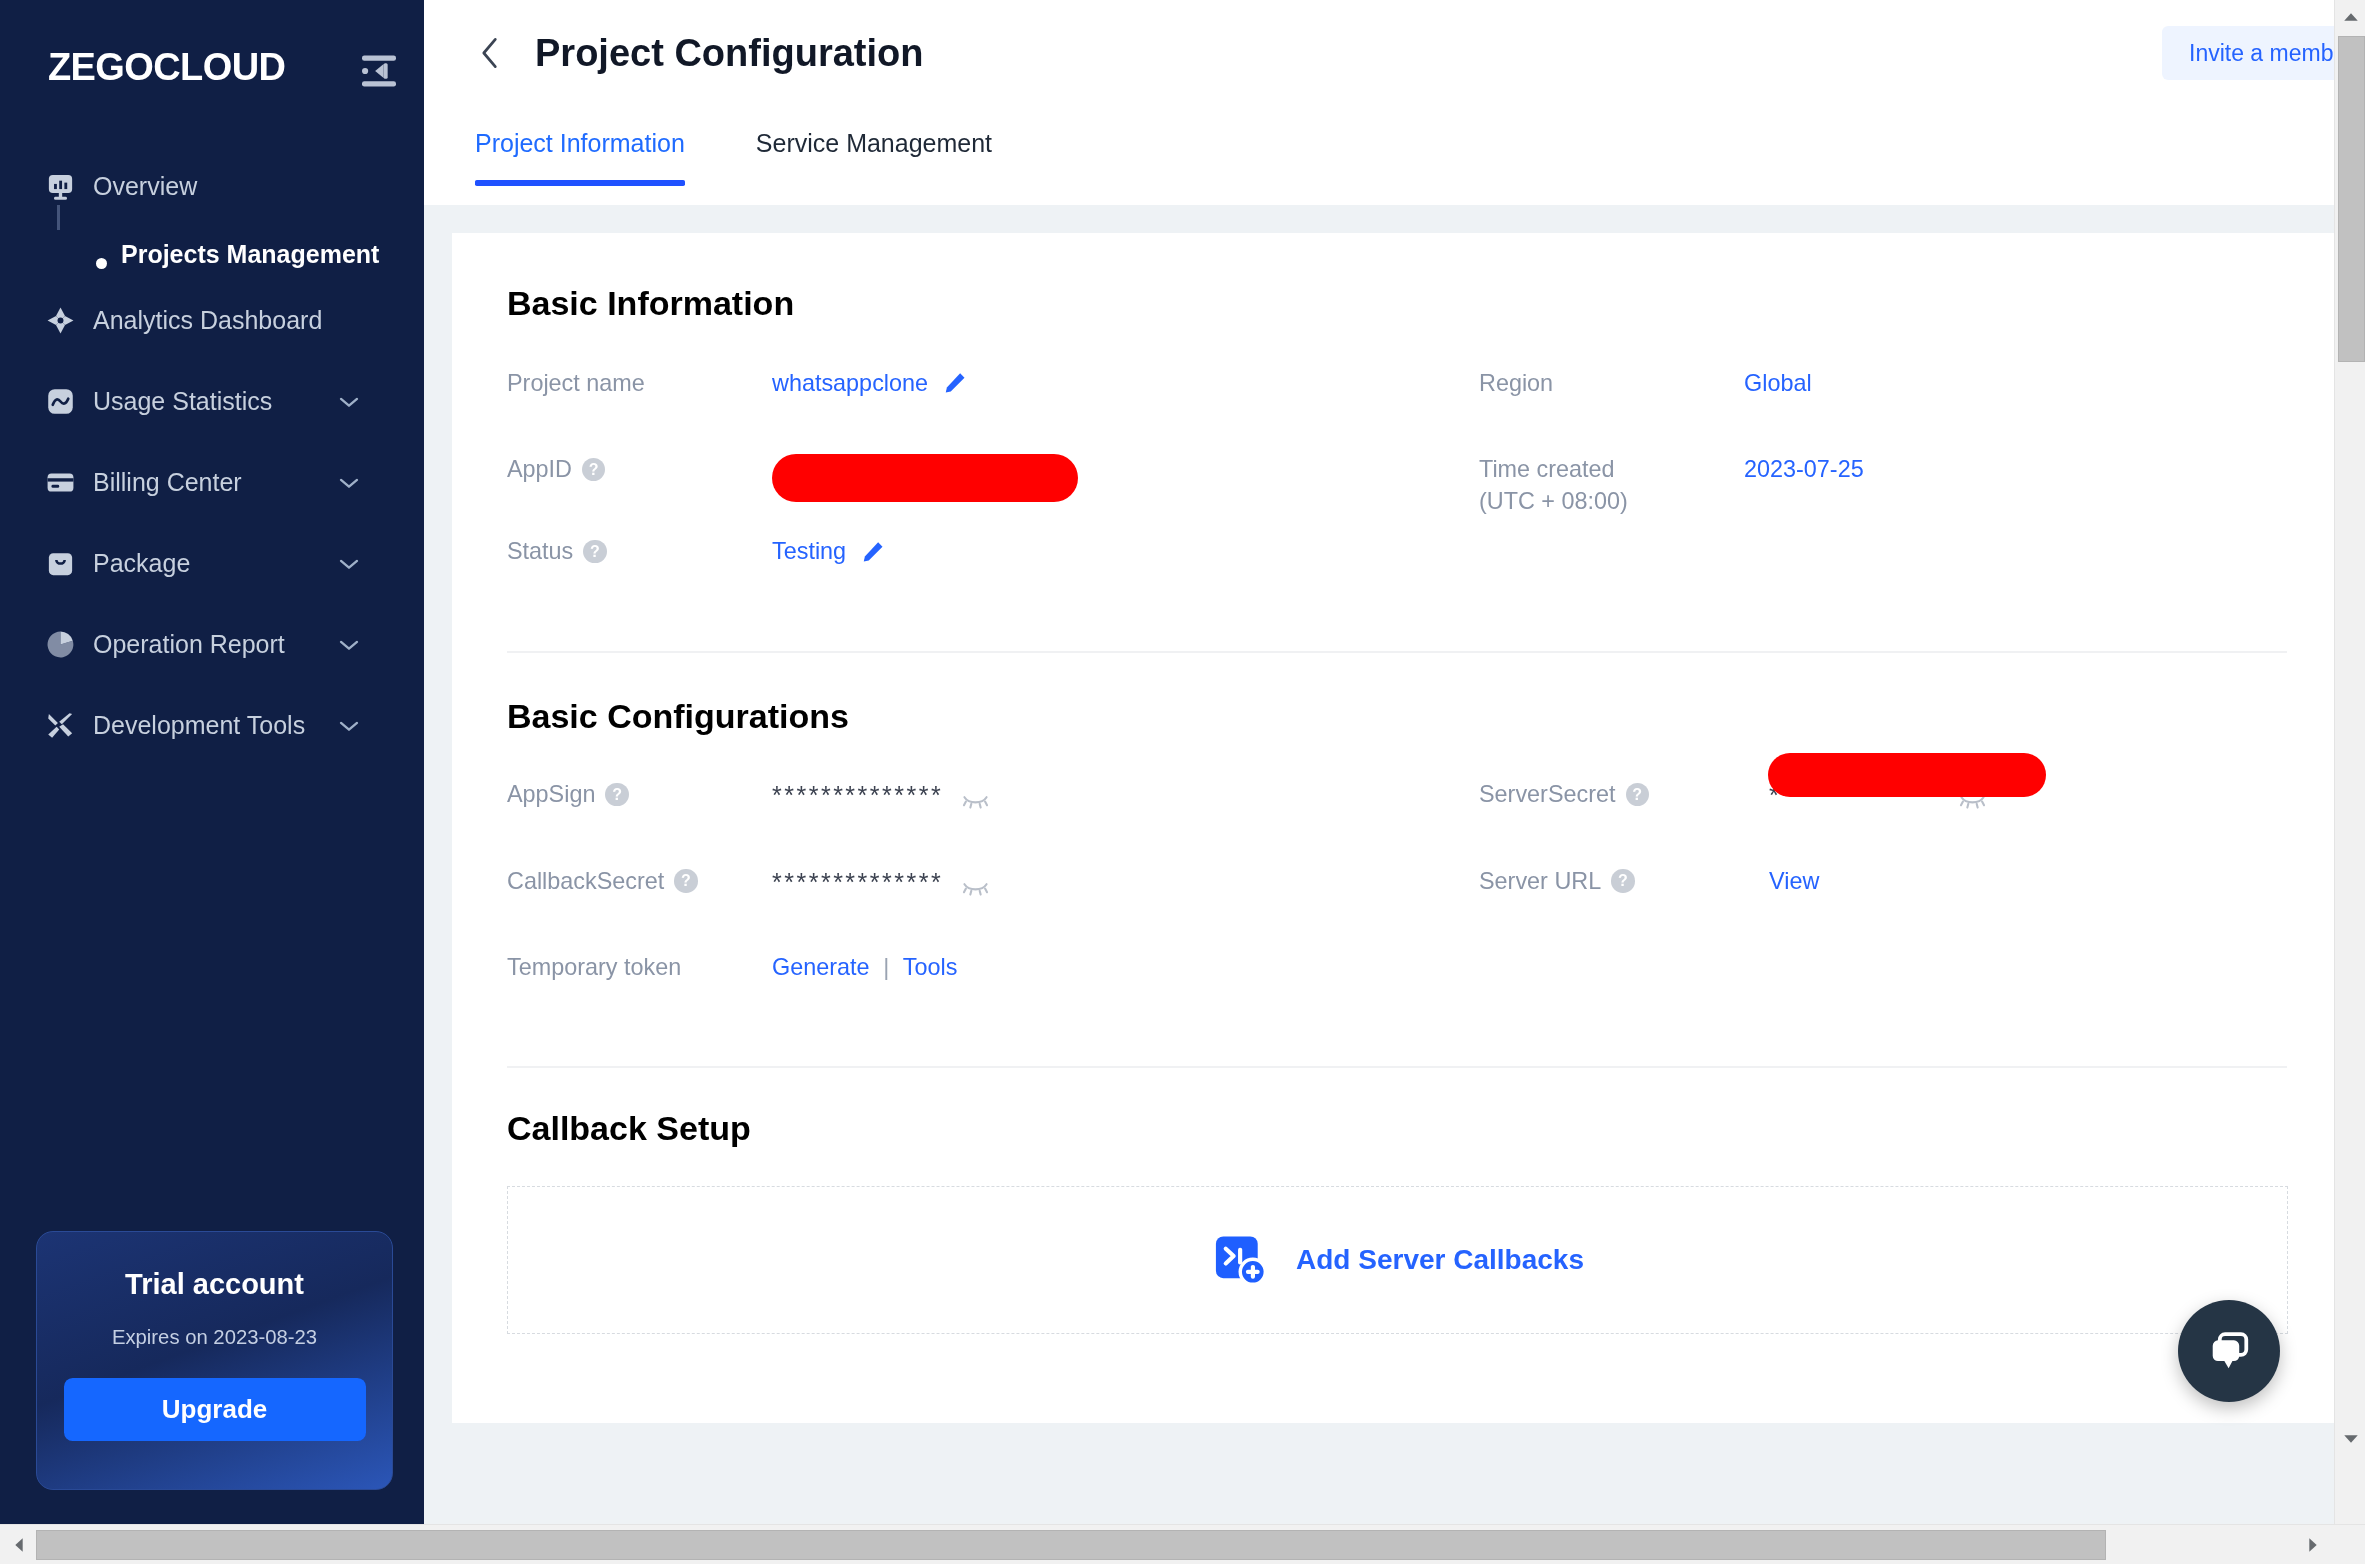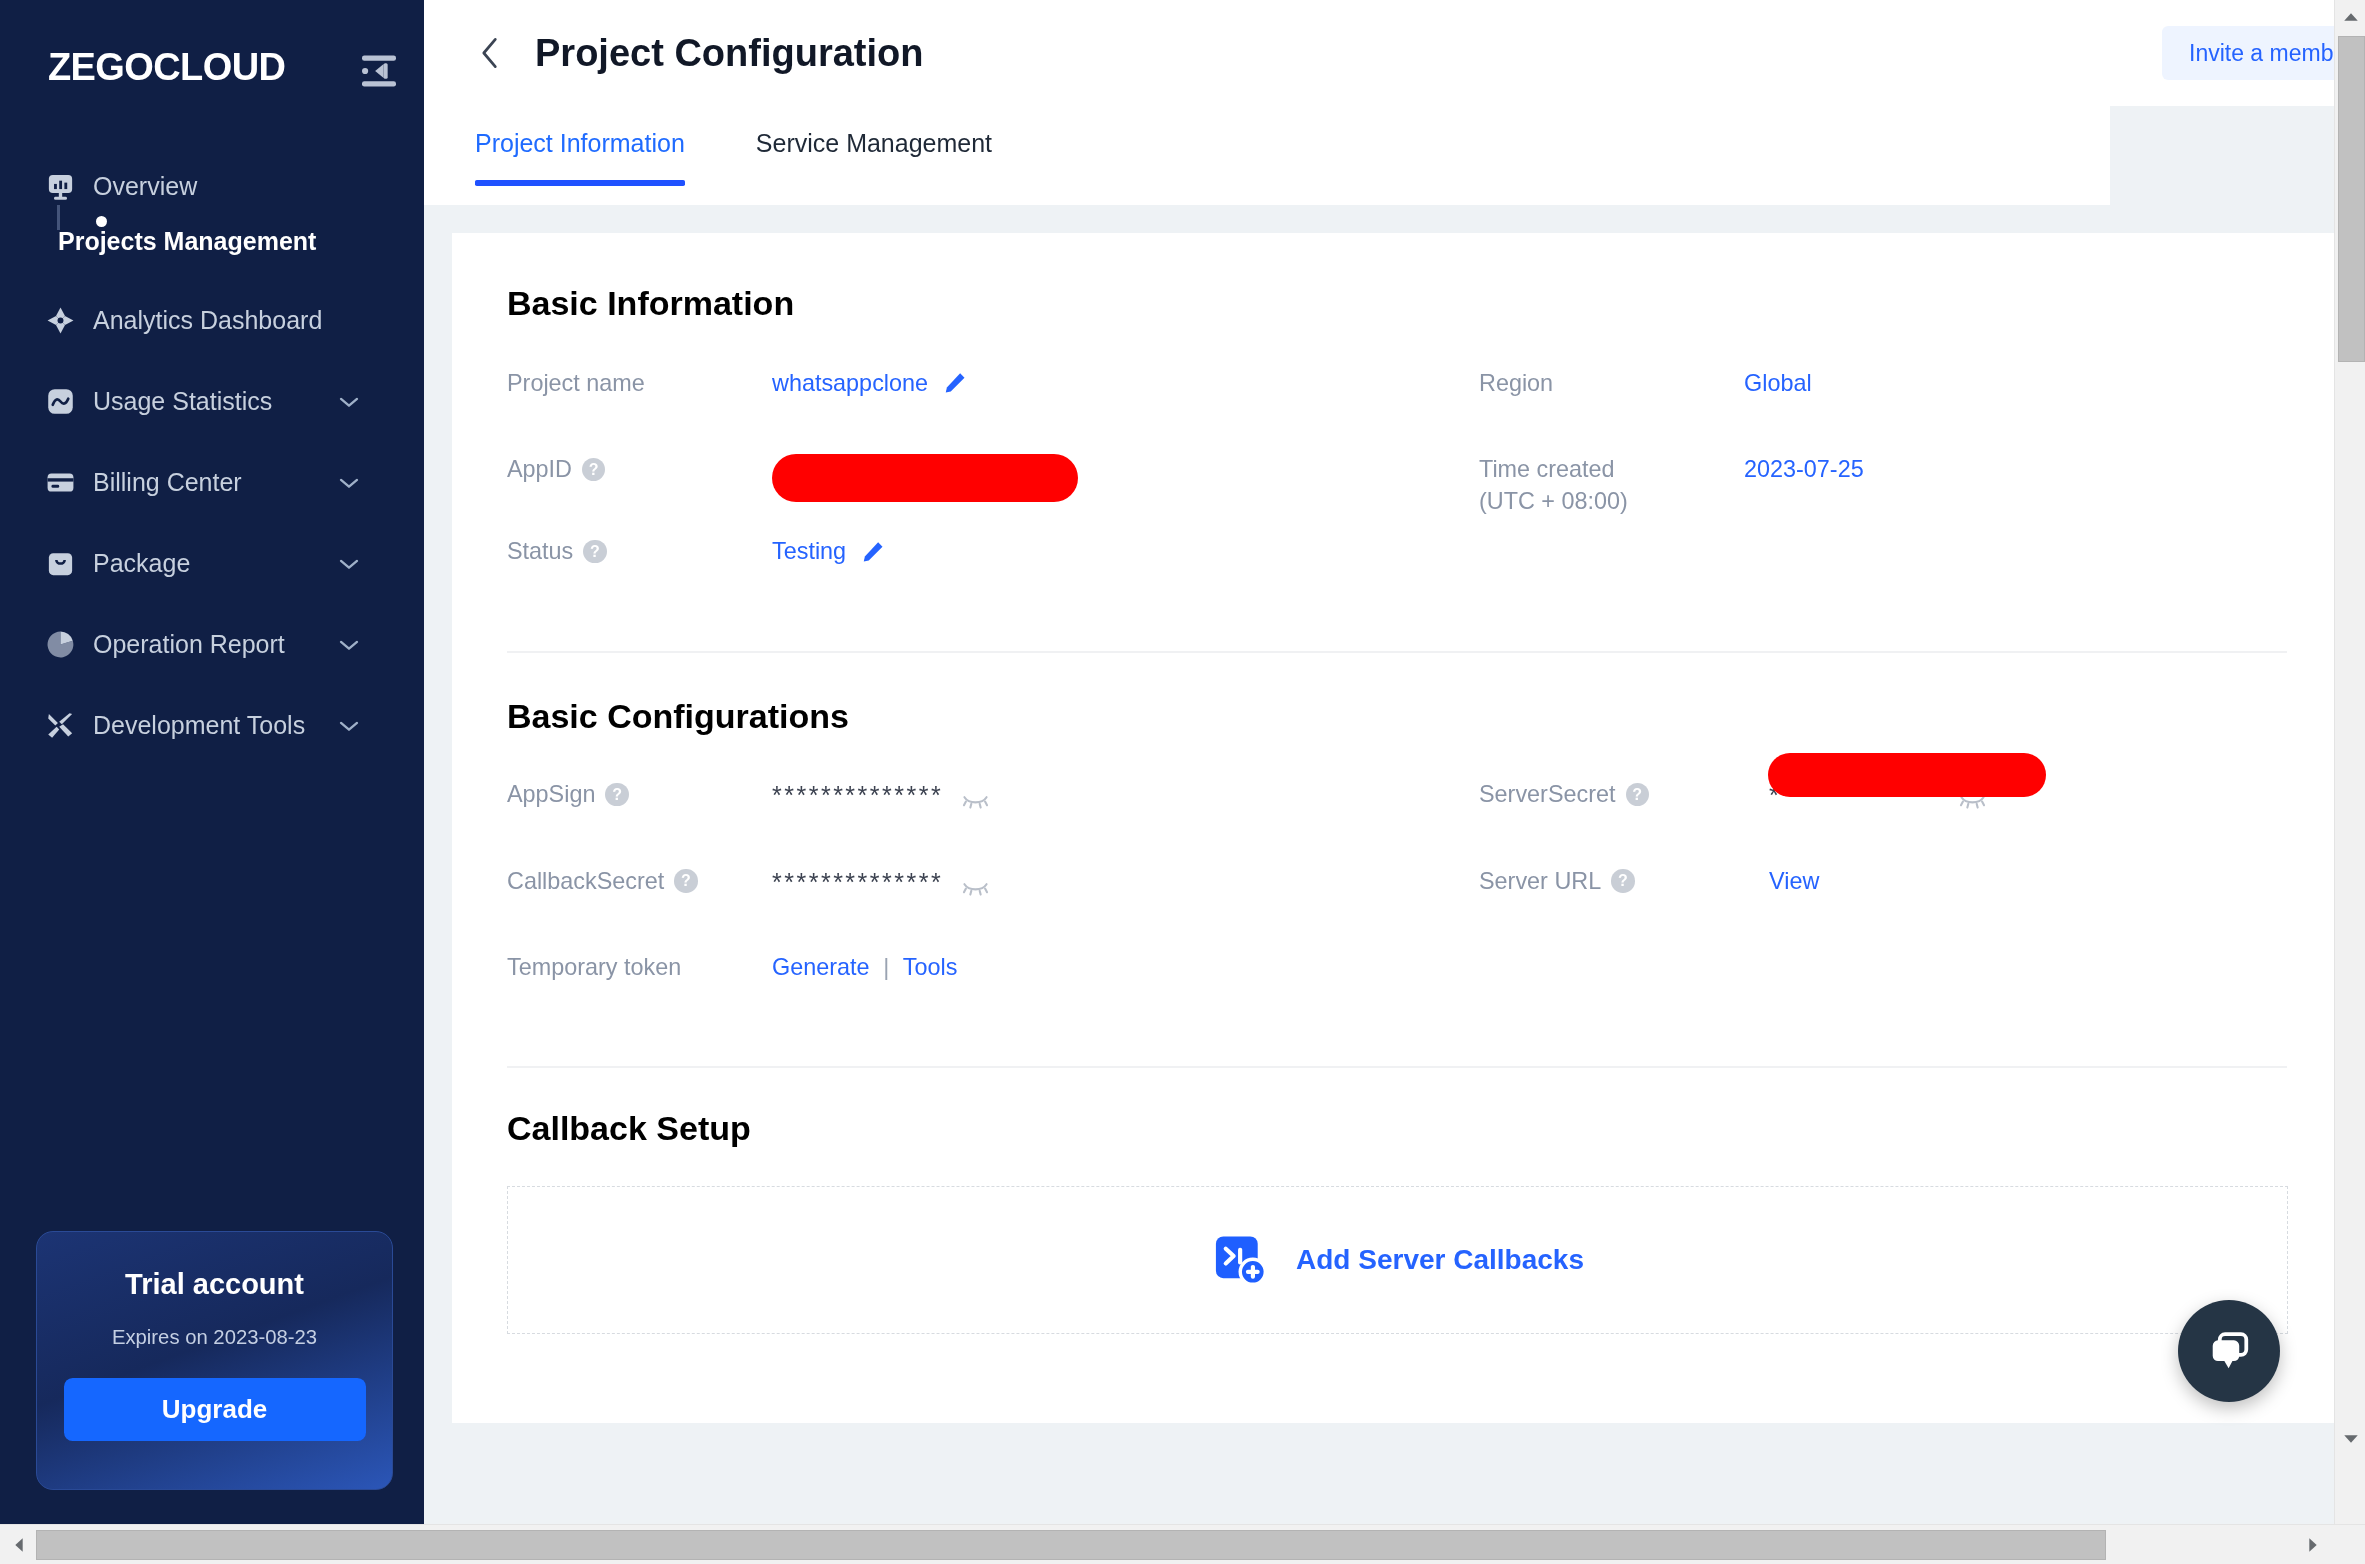--- a/index.html
+++ b/index.html
@@ -56,25 +56,24 @@
     font-size: 25px;
     white-space: nowrap;
   }
   .nav-caret {
     position: absolute; right: 65px; top: 50%;
     transform: translateY(-50%);
     width: 20px; height: 12.3px;
   }
   .nav-sub {
     position: relative;
-    display: flex; align-items: flex-start;
+    display: flex; align-items: flex-end;
     height: 53px;
     padding-left: 44px;
     cursor: pointer;
-    flex-direction: column;
   }
   .sub-rail {
     position: absolute; left: 57px; top: -11px;
     width: 3.1px; height: 25px; background: #44547a;
   }
   .sub-dot {
     width: 11px; height: 11px; border-radius: 50%;
     background: #ffffff; margin-left: 52px; flex: 0 0 11px;
   }
   .sub-label {
@@ -169,21 +168,21 @@
   }
   .avatar {
     width: 53px; height: 53px; border-radius: 50%;
     background: #f7f8fa;
     display: flex; align-items: center; justify-content: center;
   }
   .avatar-caret { margin-left: 12.3px; width: 22px; height: 13.6px; }
 
   .tabbar {
     position: absolute; left: 0; top: 106px;
-    width: 1686px; height: 99px;
+    width: 1910px; height: 99px;
     background: #ffffff;
     display: flex; align-items: flex-start;
   }
   .tab {
     position: relative;
     margin-top: 23.4px;
     font-size: 25px;
     color: #1f2937;
     cursor: pointer;
     white-space: nowrap;

